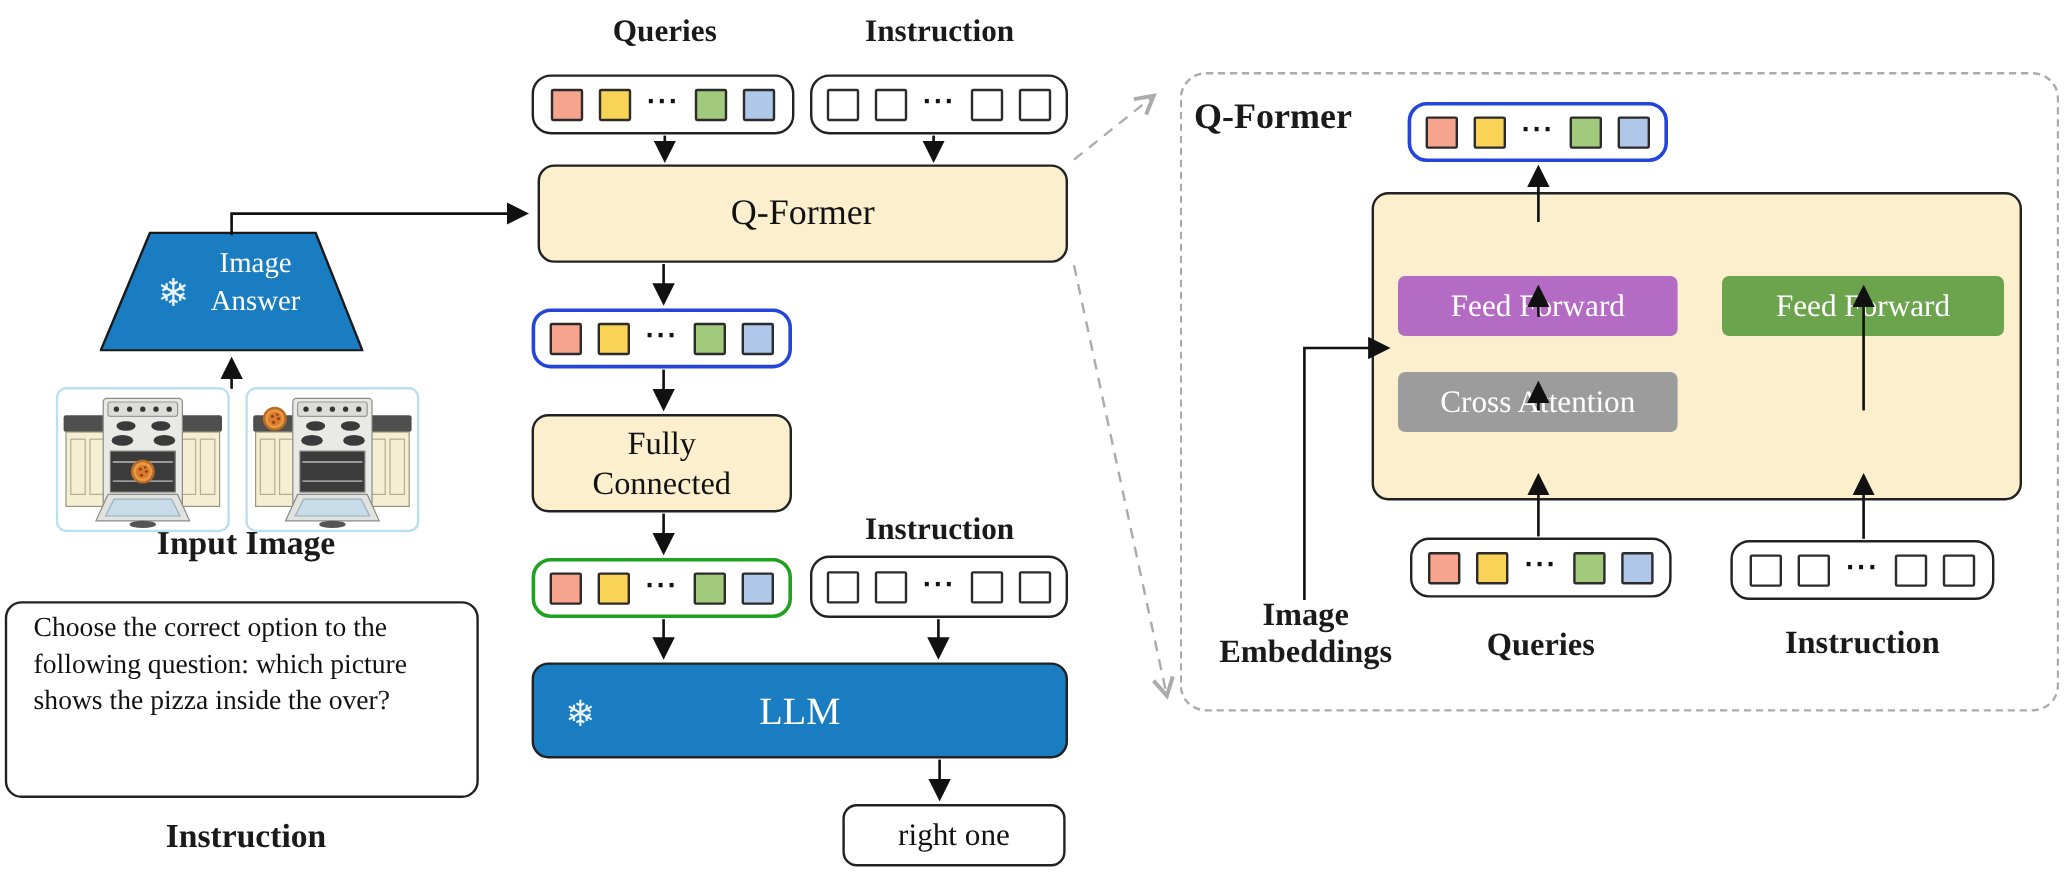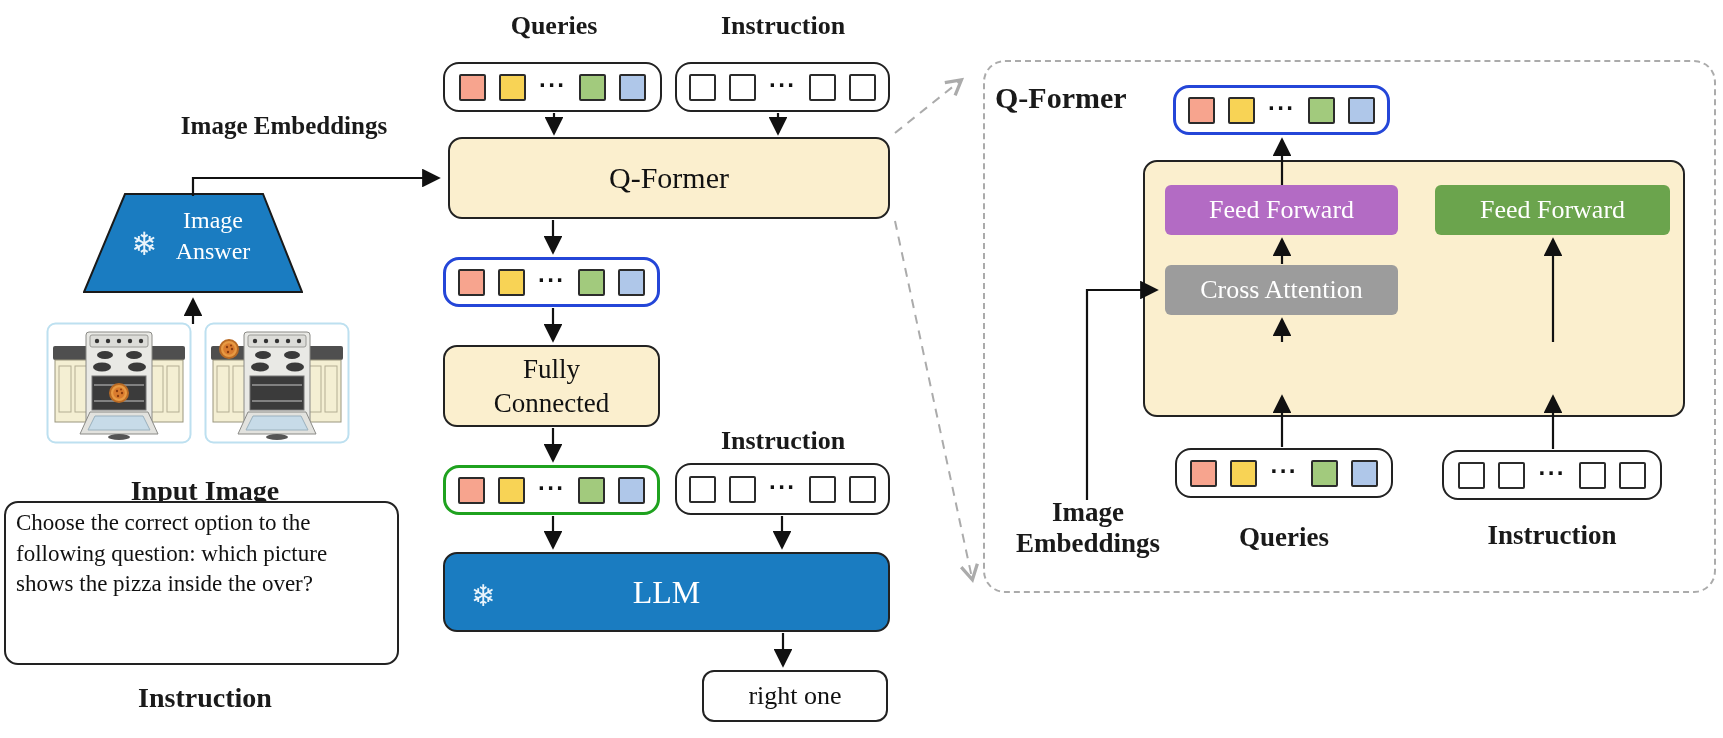--- a/index.html
+++ b/index.html
@@ -15,33 +15,33 @@
   .tokbox .dots{font-family:"DejaVu Sans", sans-serif;font-size:19px;font-weight:700;color:#111;
                 letter-spacing:2px;line-height:1;transform:translateY(-2px);}
   .blue-outline{border:3px solid #2446D8;}
   .green-outline{border:3px solid #1FA21F;}
 
   
   .cream{background:#FBEFCE;border:2px solid #222;border-radius:14px;z-index:2;}
   .bluebox{background:#1A7CC1;border:2px solid #222;border-radius:14px;color:#fff;z-index:2;}
   .centered{display:flex;align-items:center;justify-content:center;text-align:center;}
   .innerbox{border-radius:6px;color:#fff;font-size:26px;display:flex;align-items:center;
-            justify-content:center;z-index:3;font-family:"Liberation Serif", serif;}
+            justify-content:center;z-index:3;font-family:"Liberation Serif", serif;margin-top:45px;}
 
   
   .lbl-img-emb{left:148px;top:112px;width:272px;font-size:25px;}
   .encoder{left:83px;top:193px;width:220px;height:100px;z-index:2;}
   .enc-text{position:absolute;left:70px;top:12px;width:120px;text-align:center;color:#fff;
             font-size:24px;line-height:31px;}
   .enc-snow{position:absolute;left:48px;top:32px;color:#eaf4fb;font-size:32px;
             font-family:"DejaVu Sans", sans-serif;}
   .inputimg{z-index:2;}
-  .lbl-input-image{left:95px;top:475px;width:220px;font-size:28px;}
+  .lbl-input-image{left:95px;top:438px;width:220px;font-size:28px;}
   .instr-box-left{left:4px;top:501px;width:395px;height:164px;border:2px solid #222;
-                  border-radius:14px;background:#fff;padding:5px 10px;font-size:23px;
+                  border-radius:14px;background:#fff;padding:5px 22px;font-size:23px;
                   line-height:30.5px;z-index:2;}
   .lbl-instr-left{left:95px;top:682px;width:220px;font-size:28px;}
 
   
   .lbl-queries-top{left:444px;top:11px;width:220px;font-size:26px;}
   .lbl-instr-top{left:676px;top:11px;width:214px;font-size:26px;}
   .tok-queries-top{left:443px;top:62px;width:219px;height:50px;}
   .tok-instr-top{left:675px;top:62px;width:215px;height:50px;}
   .box-qformer{left:448px;top:137px;width:442px;height:82px;font-size:30px;}
   .tok-blue{left:443px;top:257px;width:217px;height:50px;}
@@ -72,21 +72,20 @@
   .lbl-instr-rp{left:1434px;top:520px;width:236px;font-size:27px;}
   .lbl-imgemb-rp{left:988px;top:497px;width:200px;font-size:27px;line-height:31px;}
 
   #wires{position:absolute;left:0;top:0;z-index:5;pointer-events:none;}
 </style>
 </head>
 <body>
 
 <div id="canvas">
 
-  <div class="abs lbl lbl-img-emb">Image Embeddings</div>
 
   <div class="abs encoder">
     <svg width="220" height="100">
       <polygon points="42,1 180,1 219,99 1,99" fill="#1A7CC1" stroke="#1a1a1a" stroke-width="2"></polygon>
     </svg>
     <span class="enc-snow">❄</span>
     <div class="enc-text"><span>Image</span><br><span>Answer</span></div>
   </div>
 
   <svg class="abs inputimg" style="left:46px;top:322px;" width="146" height="122">

